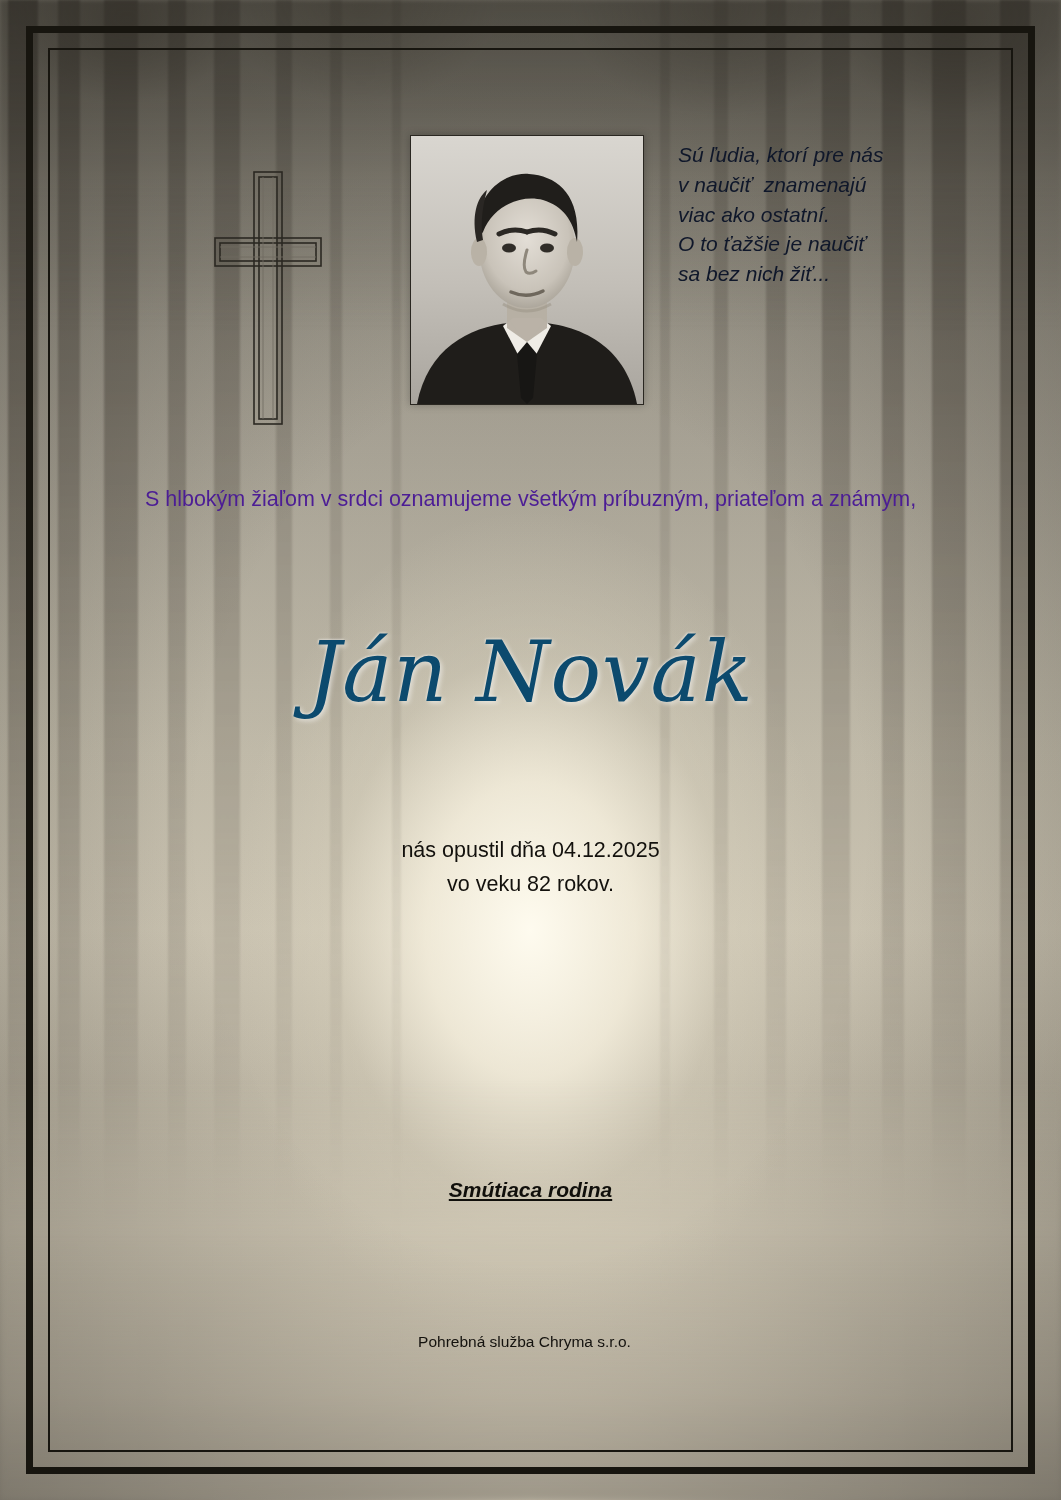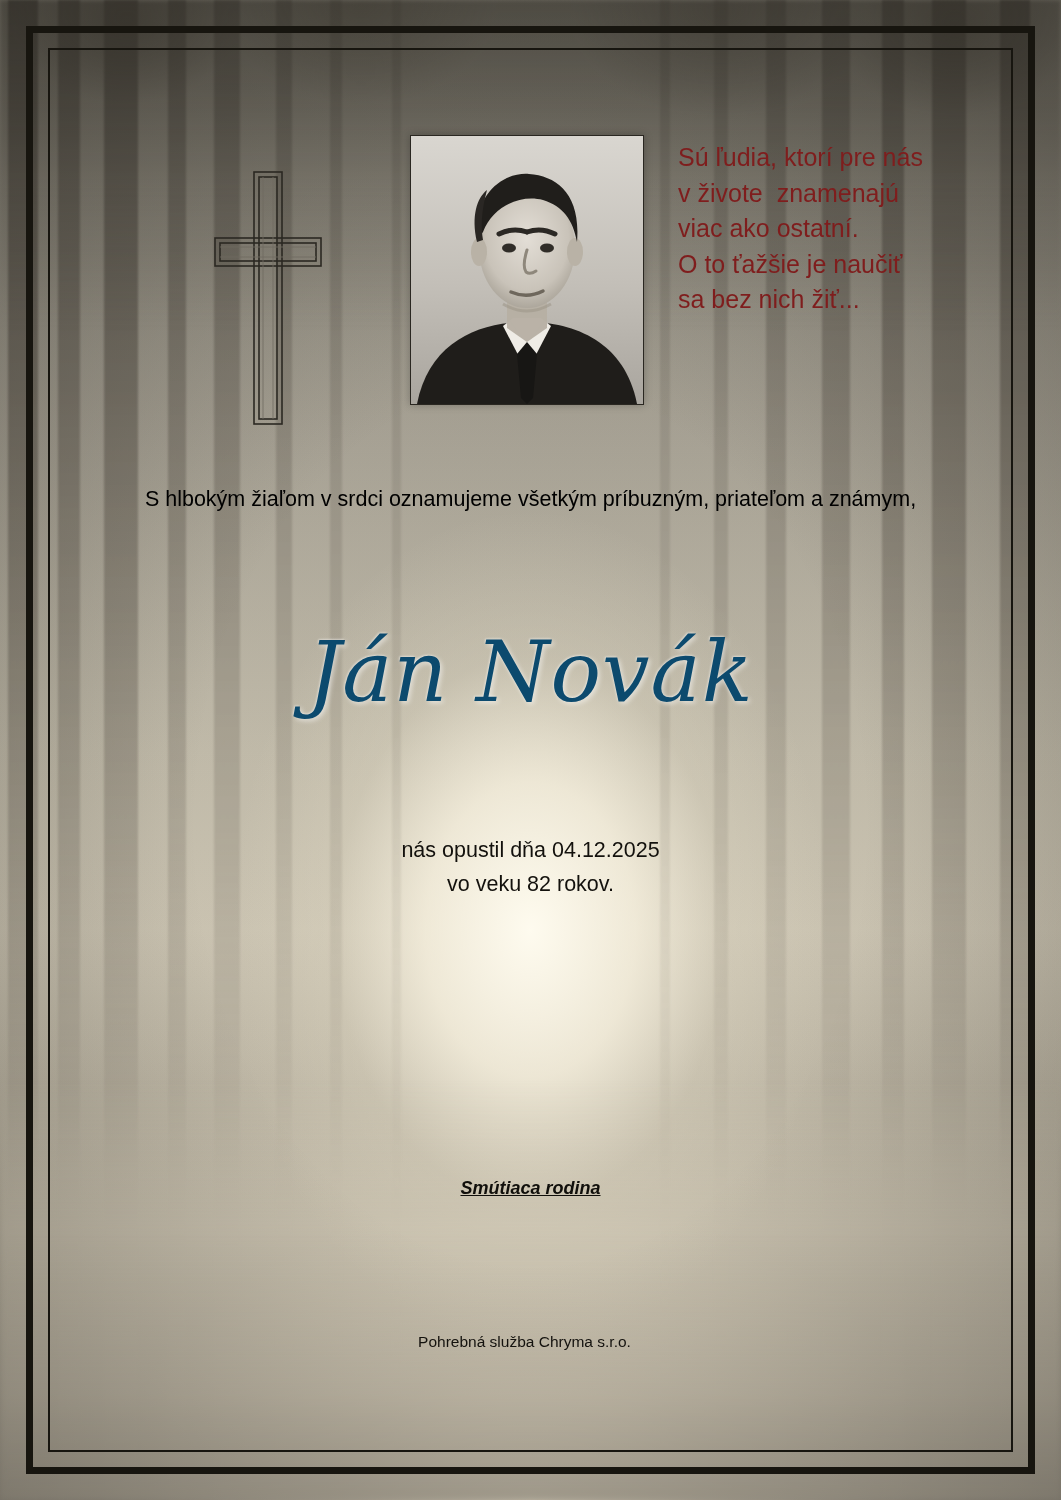--- a/index.html
+++ b/index.html
@@ -113,37 +113,38 @@
     box-shadow: 0 0 8px rgba(0,0,0,0.25);
   }
   .portrait svg { display: block; width: 100%; height: 100%; }
 
   
   .verse {
     position: absolute;
     left: 620px;
     top: 82px;
     width: 330px;
-    font-size: 25px;
+    font-style: italic;
+    font-size: 21px;
     line-height: 1.42;
-    color: #7f1d1d;
+    color: #0f172a;
     font-family: "Liberation Sans", sans-serif;
   }
   .verse div { white-space: pre; }
 
   
   .announce {
     position: absolute;
     left: 0;
     right: 0;
     top: 425px;
     text-align: center;
     font-size: 21.5px;
     line-height: 1.5;
-    color: #000000;
+    color: #4c1d95;
   }
 
   
   .name {
     position: absolute;
     left: 0;
     right: 0;
     top: 565px;
     text-align: center;
     font-family: "DejaVu Serif", serif;
@@ -180,21 +181,21 @@
   
   .family {
     position: absolute;
     left: 0; right: 0;
     top: 1120px;
     text-align: center;
   }
   .family span {
     font-style: italic;
     font-weight: bold;
-    font-size: 18px;
+    font-size: 21px;
     color: #100f0b;
     text-decoration: underline;
   }
 
   
   .footer {
     position: absolute;
     left: 0; right: 12px;
     top: 1275px;
     text-align: center;
@@ -295,21 +296,21 @@
         <path d="M116 114 q-5 16 -1 22 q4 3 10 -1" stroke="#8e877b" stroke-width="3" fill="none" stroke-linecap="round"></path>
 
         <path d="M100 156 q16 7 32 -1" stroke="#6e675c" stroke-width="3.5" fill="none" stroke-linecap="round"></path>
 
         <path d="M92 168 q24 14 48 0" stroke="#9e978b" stroke-width="3" fill="none" opacity="0.6"></path>
       </svg>
     </div>
 
     <div class="verse">
       <div>Sú ľudia, ktorí pre nás</div>
-      <div>v živote  znamenajú</div>
+      <div>v naučiť  znamenajú</div>
       <div>viac ako ostatní.</div>
       <div>O to ťažšie je naučiť</div>
       <div>sa bez nich žiť...</div>
     </div>
 
     <div class="announce">
       <div>S hlbokým žiaľom v srdci oznamujeme všetkým príbuzným, priateľom a známym,</div>
     </div>
 
     <div class="name">Ján Novák</div>

